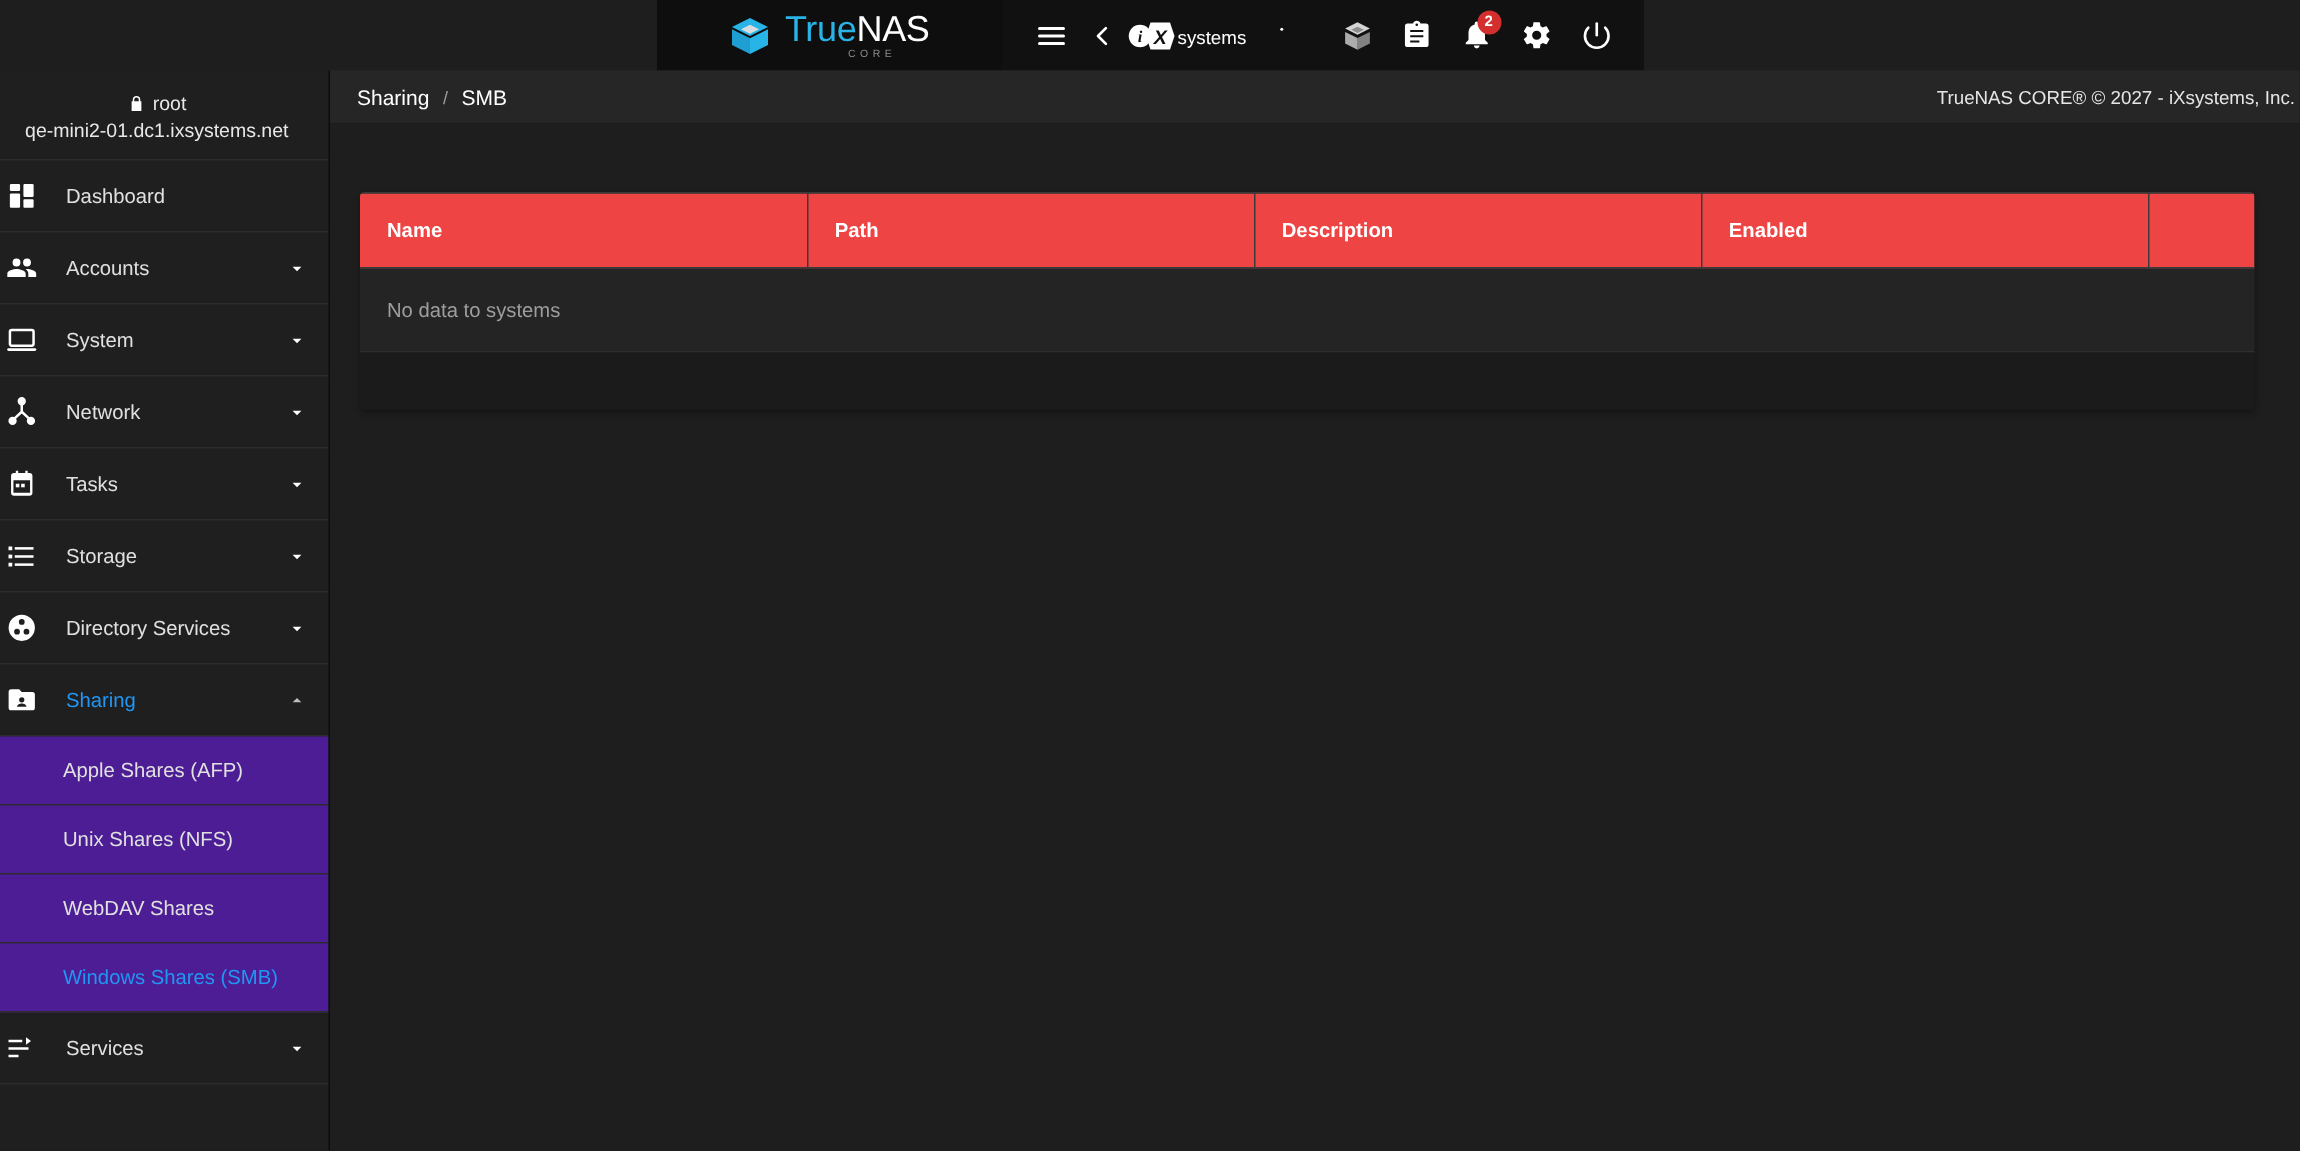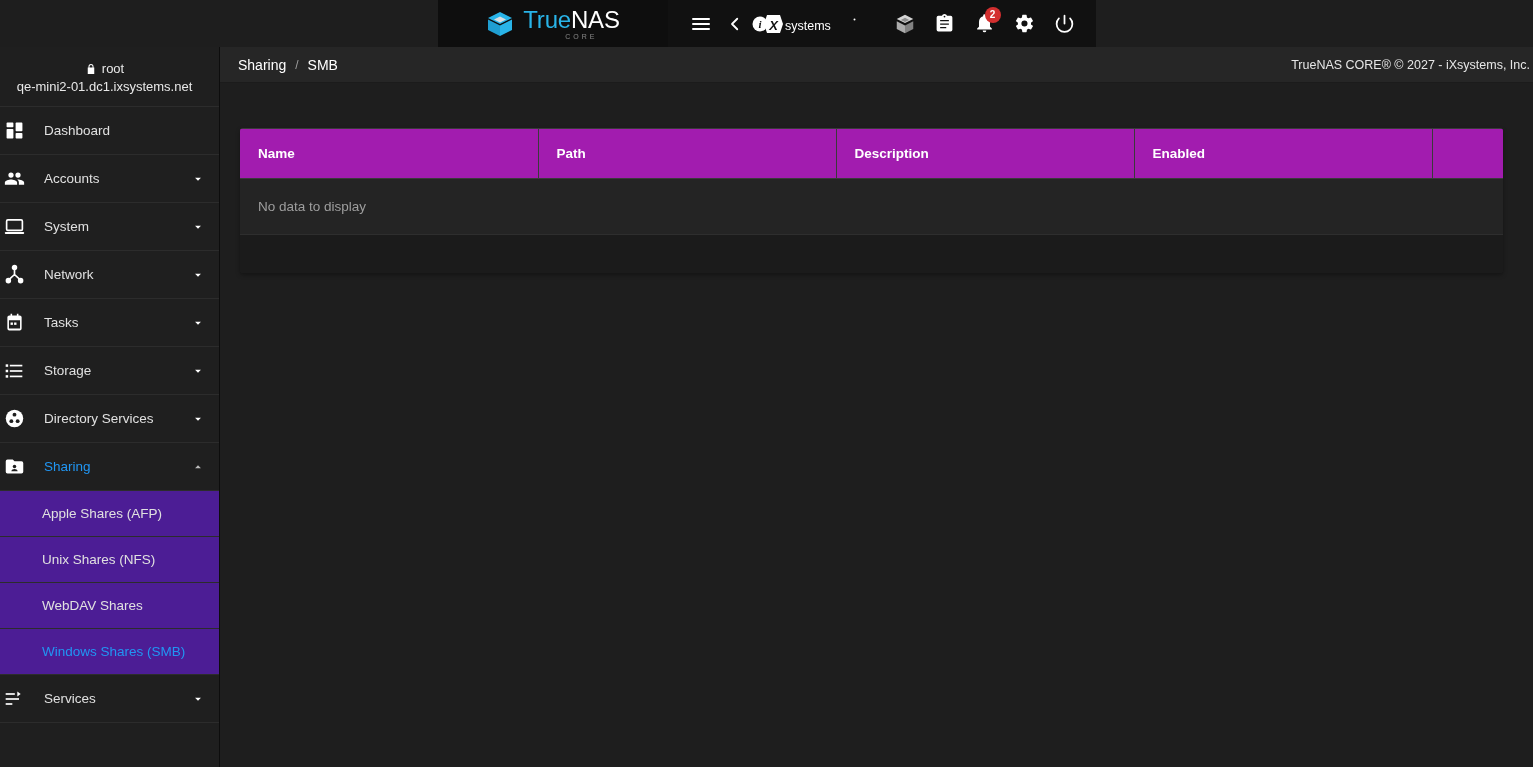--- a/index.html
+++ b/index.html
@@ -100,21 +100,21 @@
   .btn {
     background: #0c9bdb; color: #ffffff; border: none; border-radius: 3px; cursor: pointer;
     font-family: "Liberation Sans", sans-serif; font-size: 13px; font-weight: bold;
     letter-spacing: 0.6px; height: 34px; padding: 0 15px; display: inline-flex;
     align-items: center; gap: 12px; box-shadow: 0 1px 3px rgba(0,0,0,0.4);
   }
 
   table.grid { width: 100%; border-collapse: collapse; table-layout: fixed; }
   table.grid th {
     text-align: left; font-size: 13.5px; font-weight: bold; color: #ffffff;
-    padding: 0 0 0 18px; height: 50px; background: #a21caf;
+    padding: 0 0 0 18px; height: 50px; background: #ef4444;
     border-top: 1px solid #3a3a3a; border-bottom: 1px solid #3a3a3a; border-right: 1px solid #3a3a3a;
   }
   table.grid th:last-child { border-right: none; }
   table.grid td {
     font-size: 13.5px; color: #9e9e9e; padding: 0 0 0 18px; height: 56px;
     background: #242424; border-bottom: 1px solid #2e2e2e;
   }
   .card-foot { height: 38px; background: #1b1b1b; }
 
   svg { display: block; }
@@ -380,21 +380,21 @@
               <tr>
                 <th>Name</th>
                 <th>Path</th>
                 <th>Description</th>
                 <th>Enabled</th>
                 <th></th>
               </tr>
             </thead>
             <tbody>
               <tr>
-                <td colspan="5">No data to display</td>
+                <td colspan="5">No data to systems</td>
               </tr>
             </tbody>
           </table>
 
           <div class="card-foot"></div>
         </div>
       </div>
 
     </div>
   </div>

